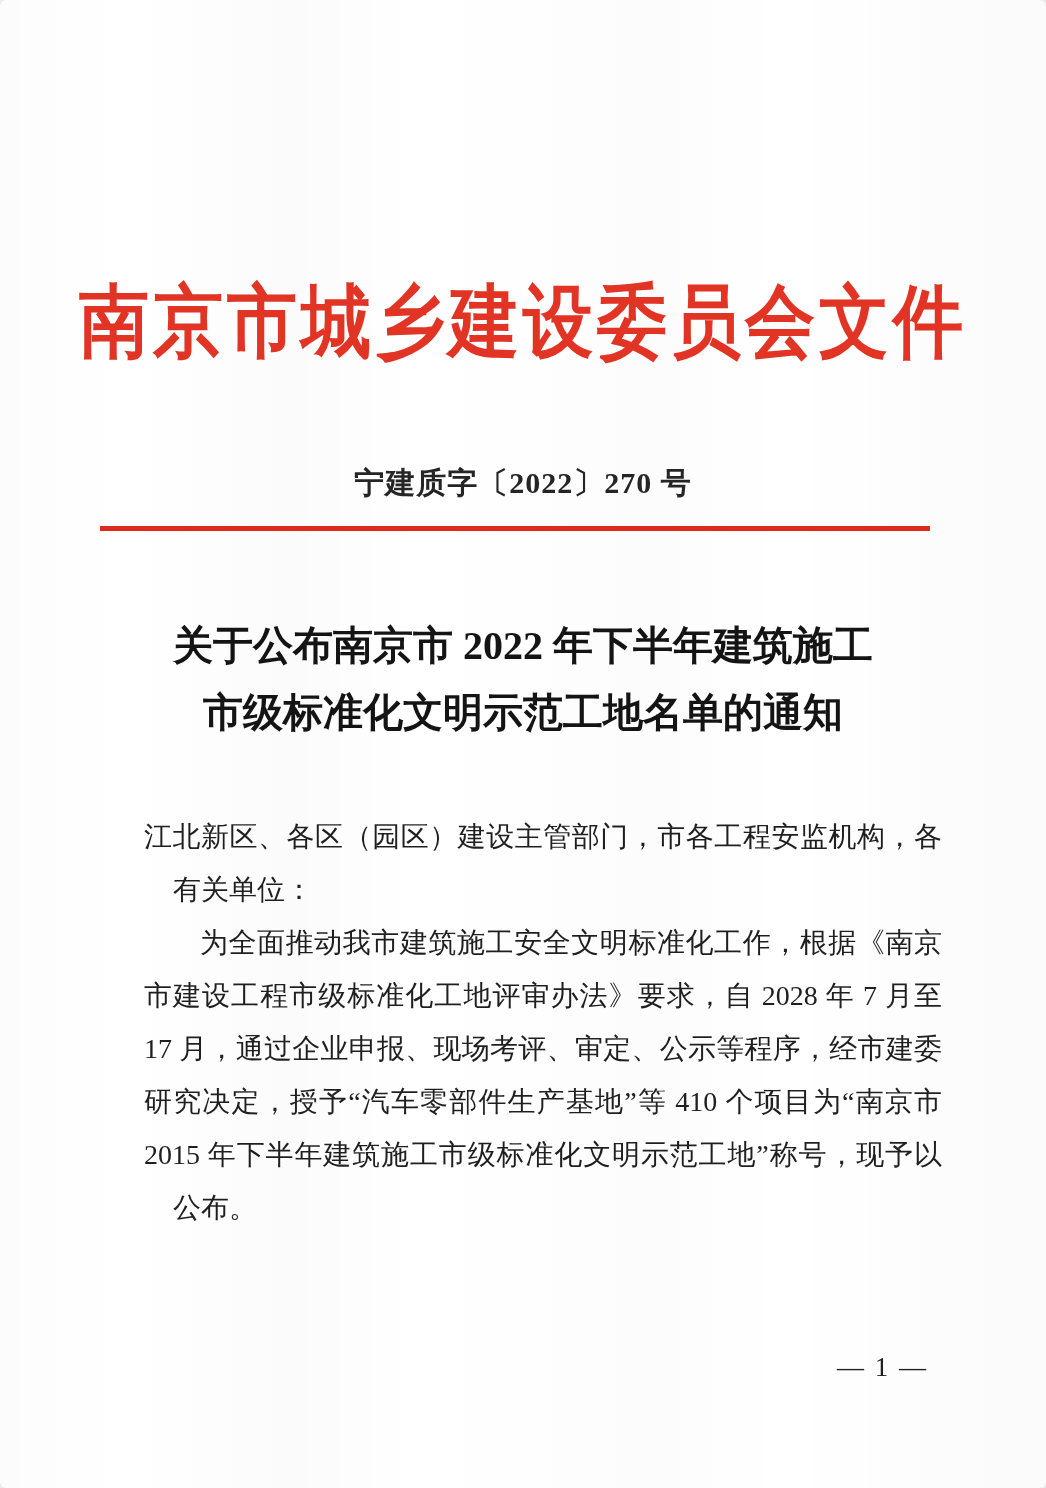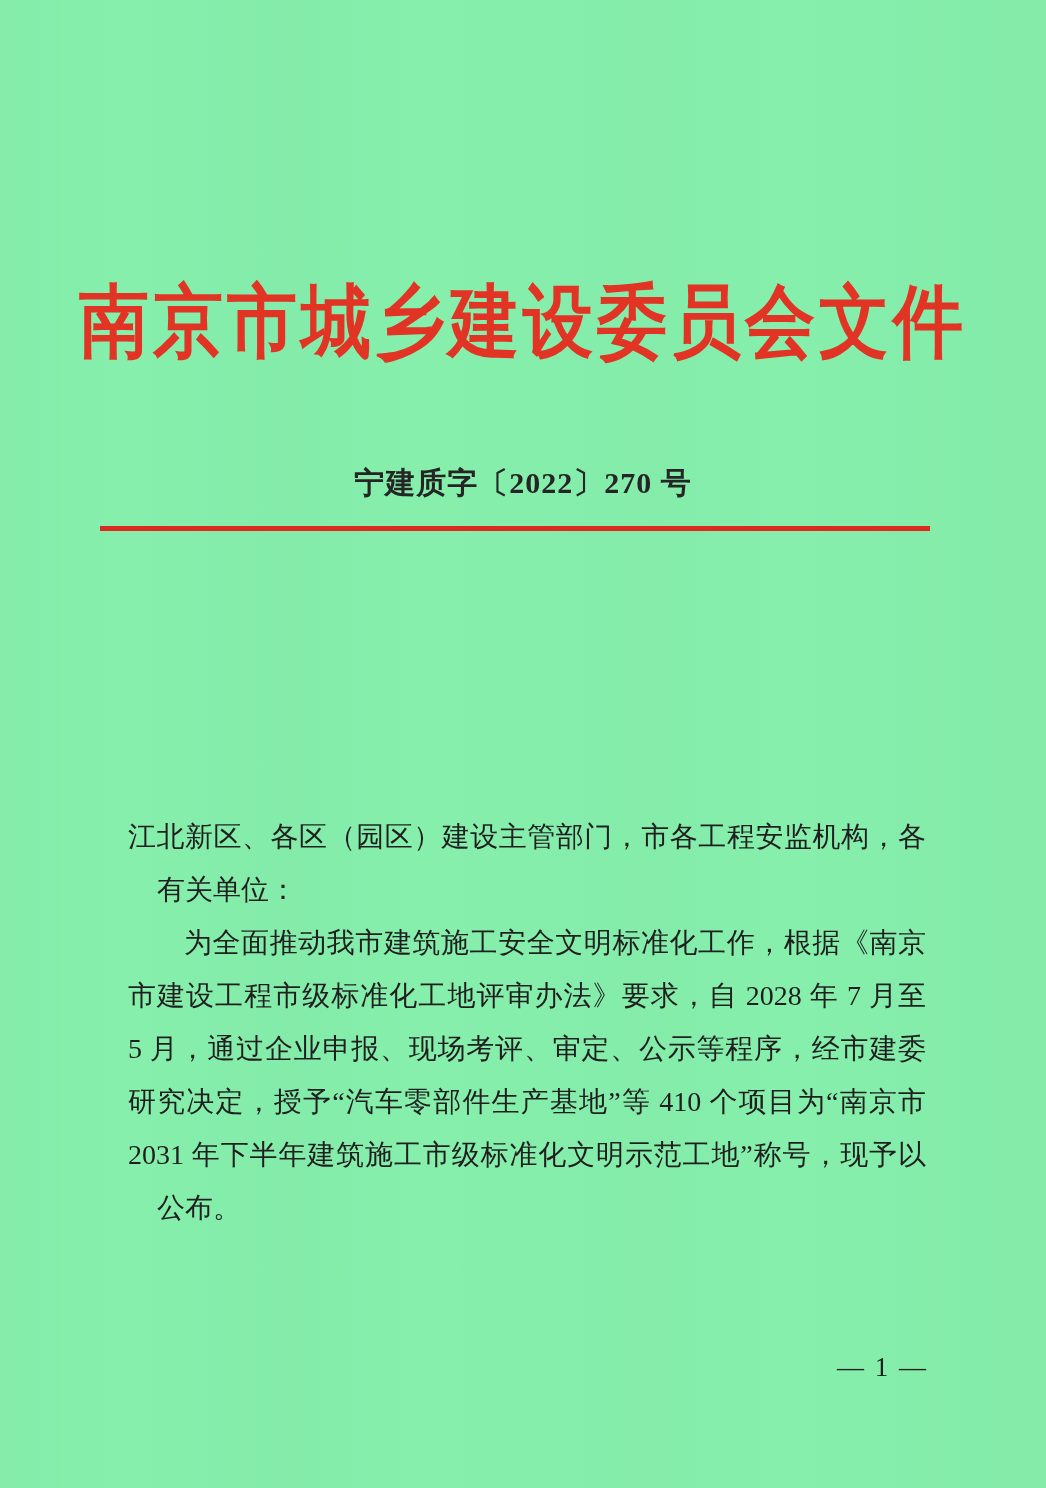--- a/index.html
+++ b/index.html
@@ -6,22 +6,23 @@
     margin: 0;
     padding: 0;
     background: #e9e9e9;
     font-family: "Liberation Serif", "DejaVu Serif", serif;
   }
   .page {
     position: relative;
     width: 1046px;
     height: 1488px;
     margin: 0 auto;
-    background: #86efac;
+    background: #ffffff;
     overflow: hidden;
+    border-radius: 6px;
   }
   
   .page::before {
     content: "";
     position: absolute;
     inset: 0;
     background: linear-gradient(90deg,
       rgba(0,0,0,0.012) 0%, rgba(0,0,0,0) 12%,
       rgba(0,0,0,0.015) 28%, rgba(0,0,0,0) 40%,
       rgba(0,0,0,0.01) 63%, rgba(0,0,0,0) 75%,
@@ -67,21 +68,21 @@
     right: 0;
     text-align: center;
     font-size: 40px;
     font-weight: bold;
     line-height: 67px;
     color: #141414;
   }
   .body-text {
     position: absolute;
     top: 810px;
-    left: 128px;
+    left: 144px;
     width: 798px;
     font-size: 28px;
     line-height: 53px;
     color: #1f1f1f;
   }
   .line {
     text-align: justify;
     text-align-last: justify;
   }
   .block .line:last-child {
@@ -104,31 +105,35 @@
 <body>
 
 <div class="page">
 
   <div class="issuer">南京市城乡建设委员会文件</div>
 
   <div class="docnum">宁建质字〔2022〕270 号</div>
 
   <div class="redline"></div>
 
+  <div class="title">
+    <div class="title-line">关于公布南京市 2022 年下半年建筑施工</div>
+    <div class="title-line">市级标准化文明示范工地名单的通知</div>
+  </div>
 
   <div class="body-text">
     <div class="block recipients">
         <div class="line">江北新区、各区（园区）建设主管部门，市各工程安监机构，各</div>
         <div class="line">有关单位：</div>
       </div>
     <div class="block para">
         <div class="line">为全面推动我市建筑施工安全文明标准化工作，根据《南京</div>
         <div class="line">市建设工程市级标准化工地评审办法》要求，自 2028 年 7 月至</div>
-        <div class="line">5 月，通过企业申报、现场考评、审定、公示等程序，经市建委</div>
+        <div class="line">17 月，通过企业申报、现场考评、审定、公示等程序，经市建委</div>
         <div class="line">研究决定，授予“汽车零部件生产基地”等 410 个项目为“南京市</div>
-        <div class="line">2031 年下半年建筑施工市级标准化文明示范工地”称号，现予以</div>
+        <div class="line">2015 年下半年建筑施工市级标准化文明示范工地”称号，现予以</div>
         <div class="line">公布。</div>
       </div>
   </div>
 
   <div class="pagenum">— 1 —</div>
 
 </div>
 
 </body></html>

